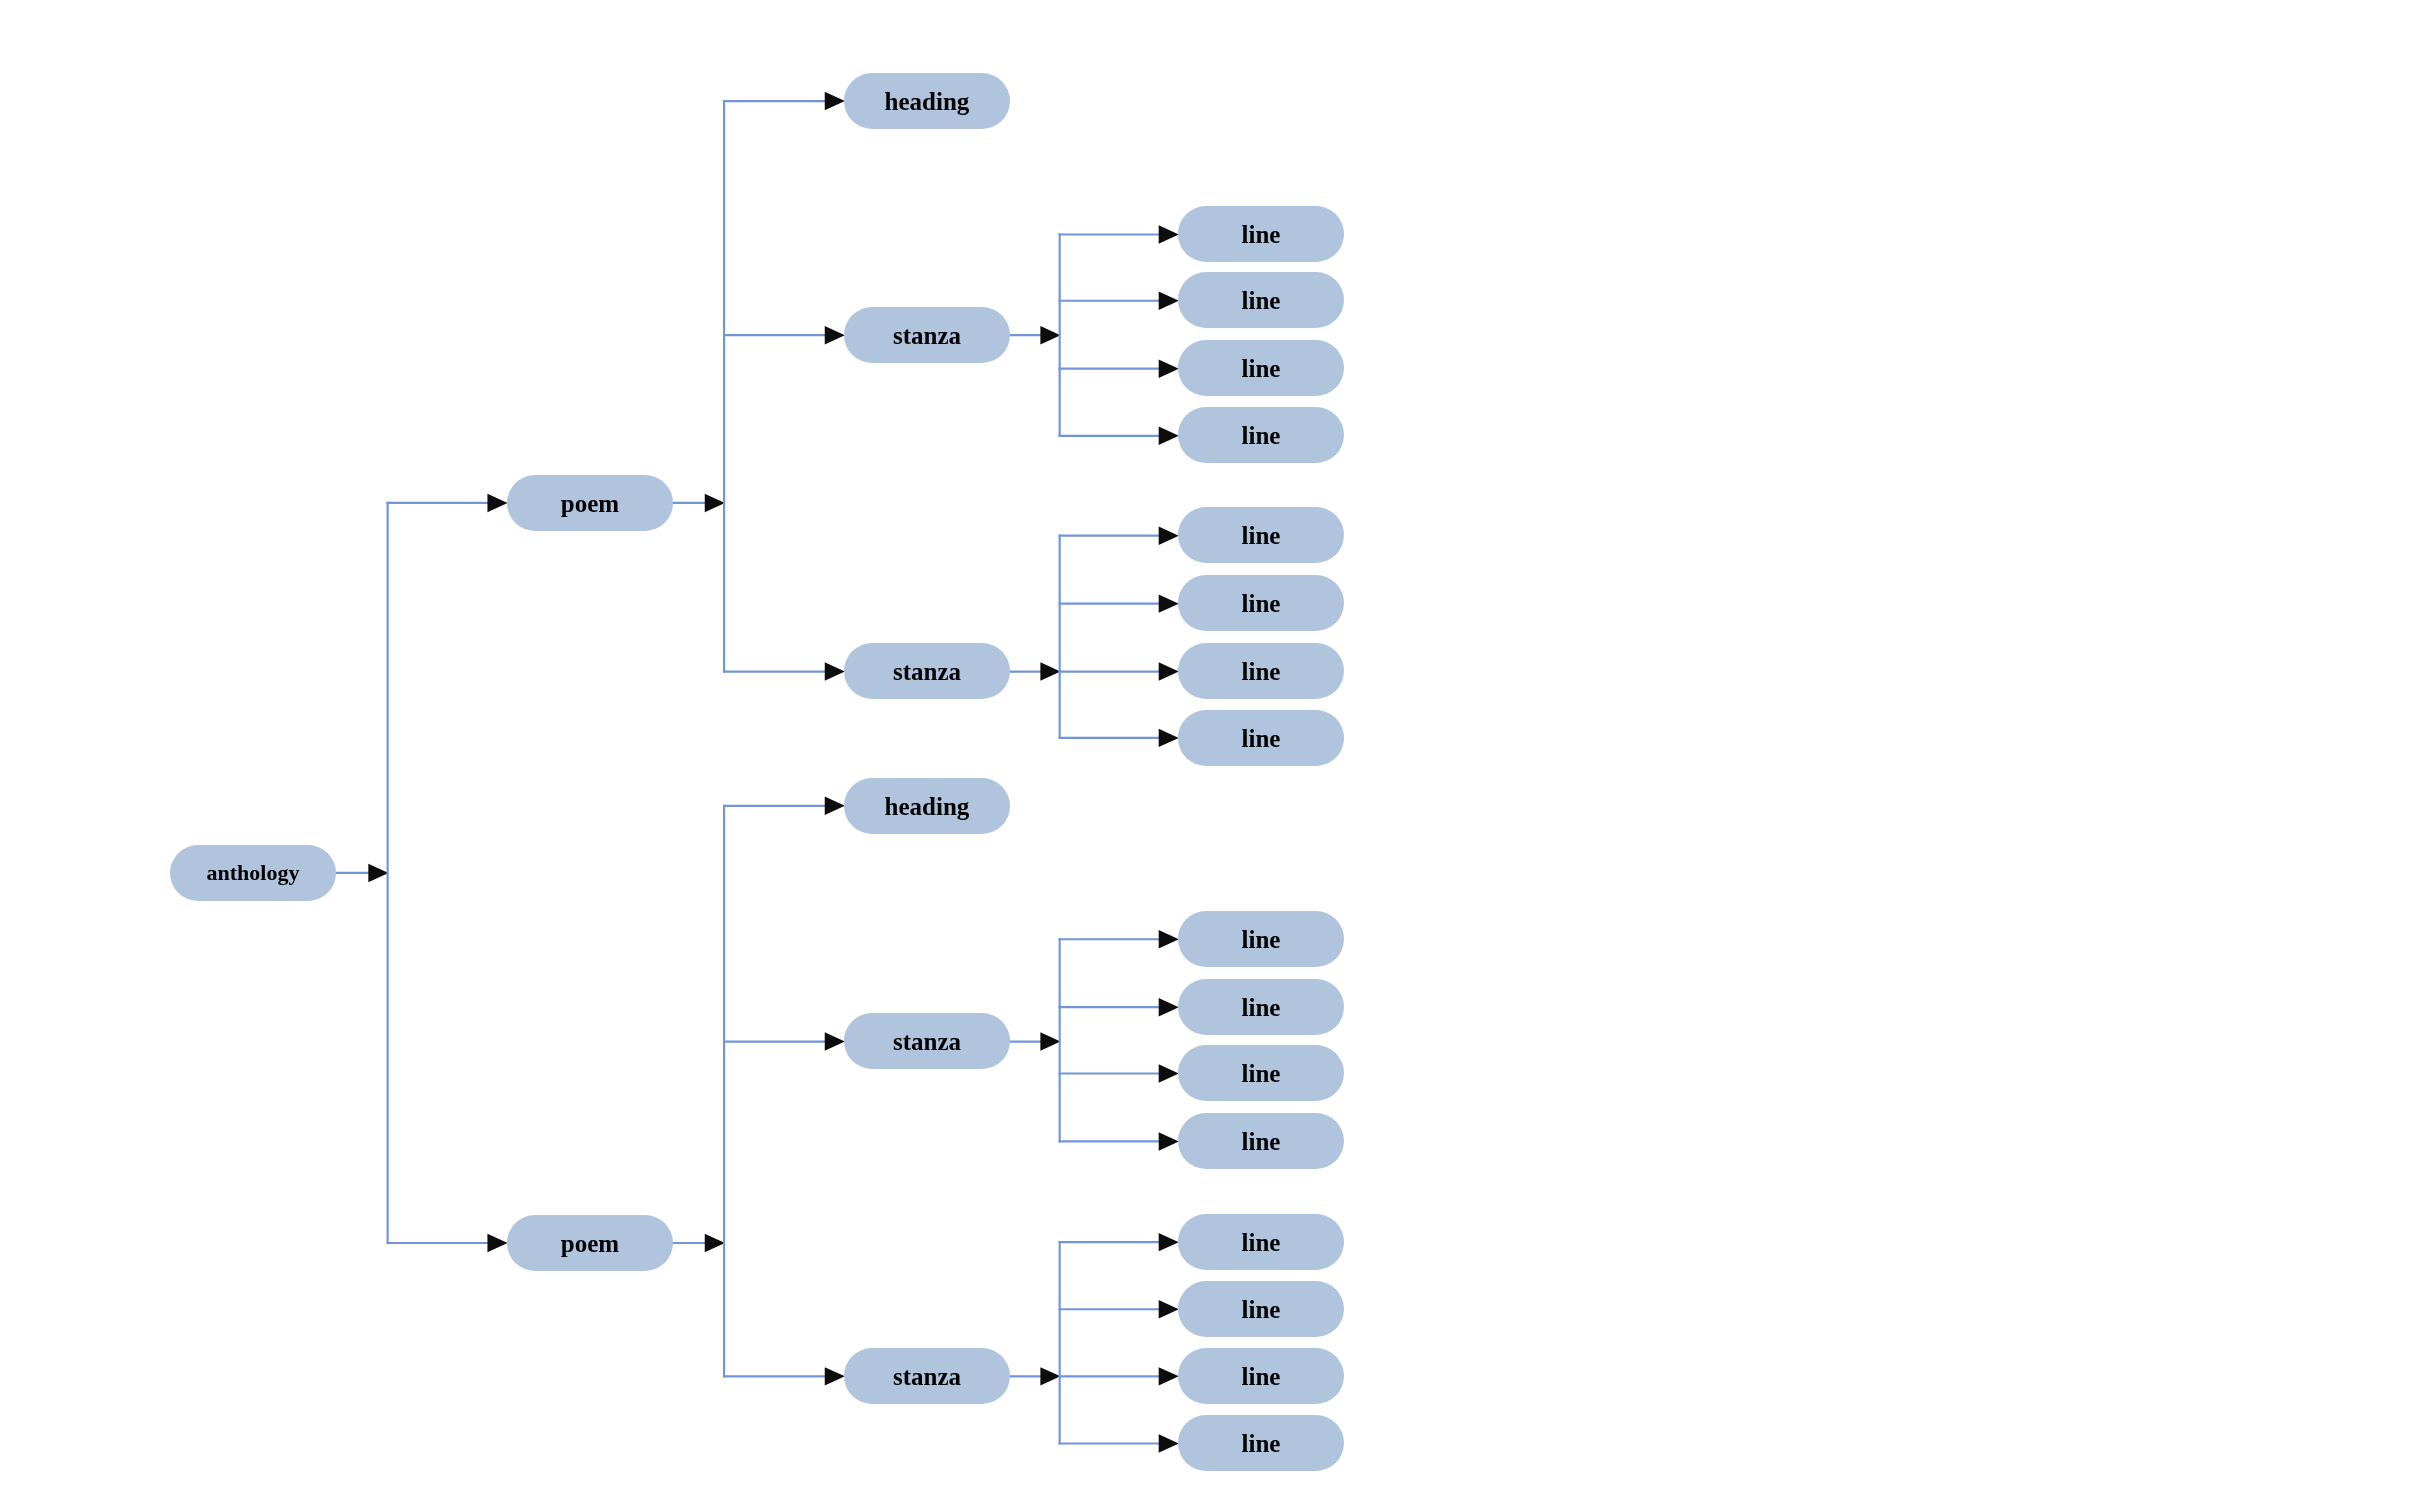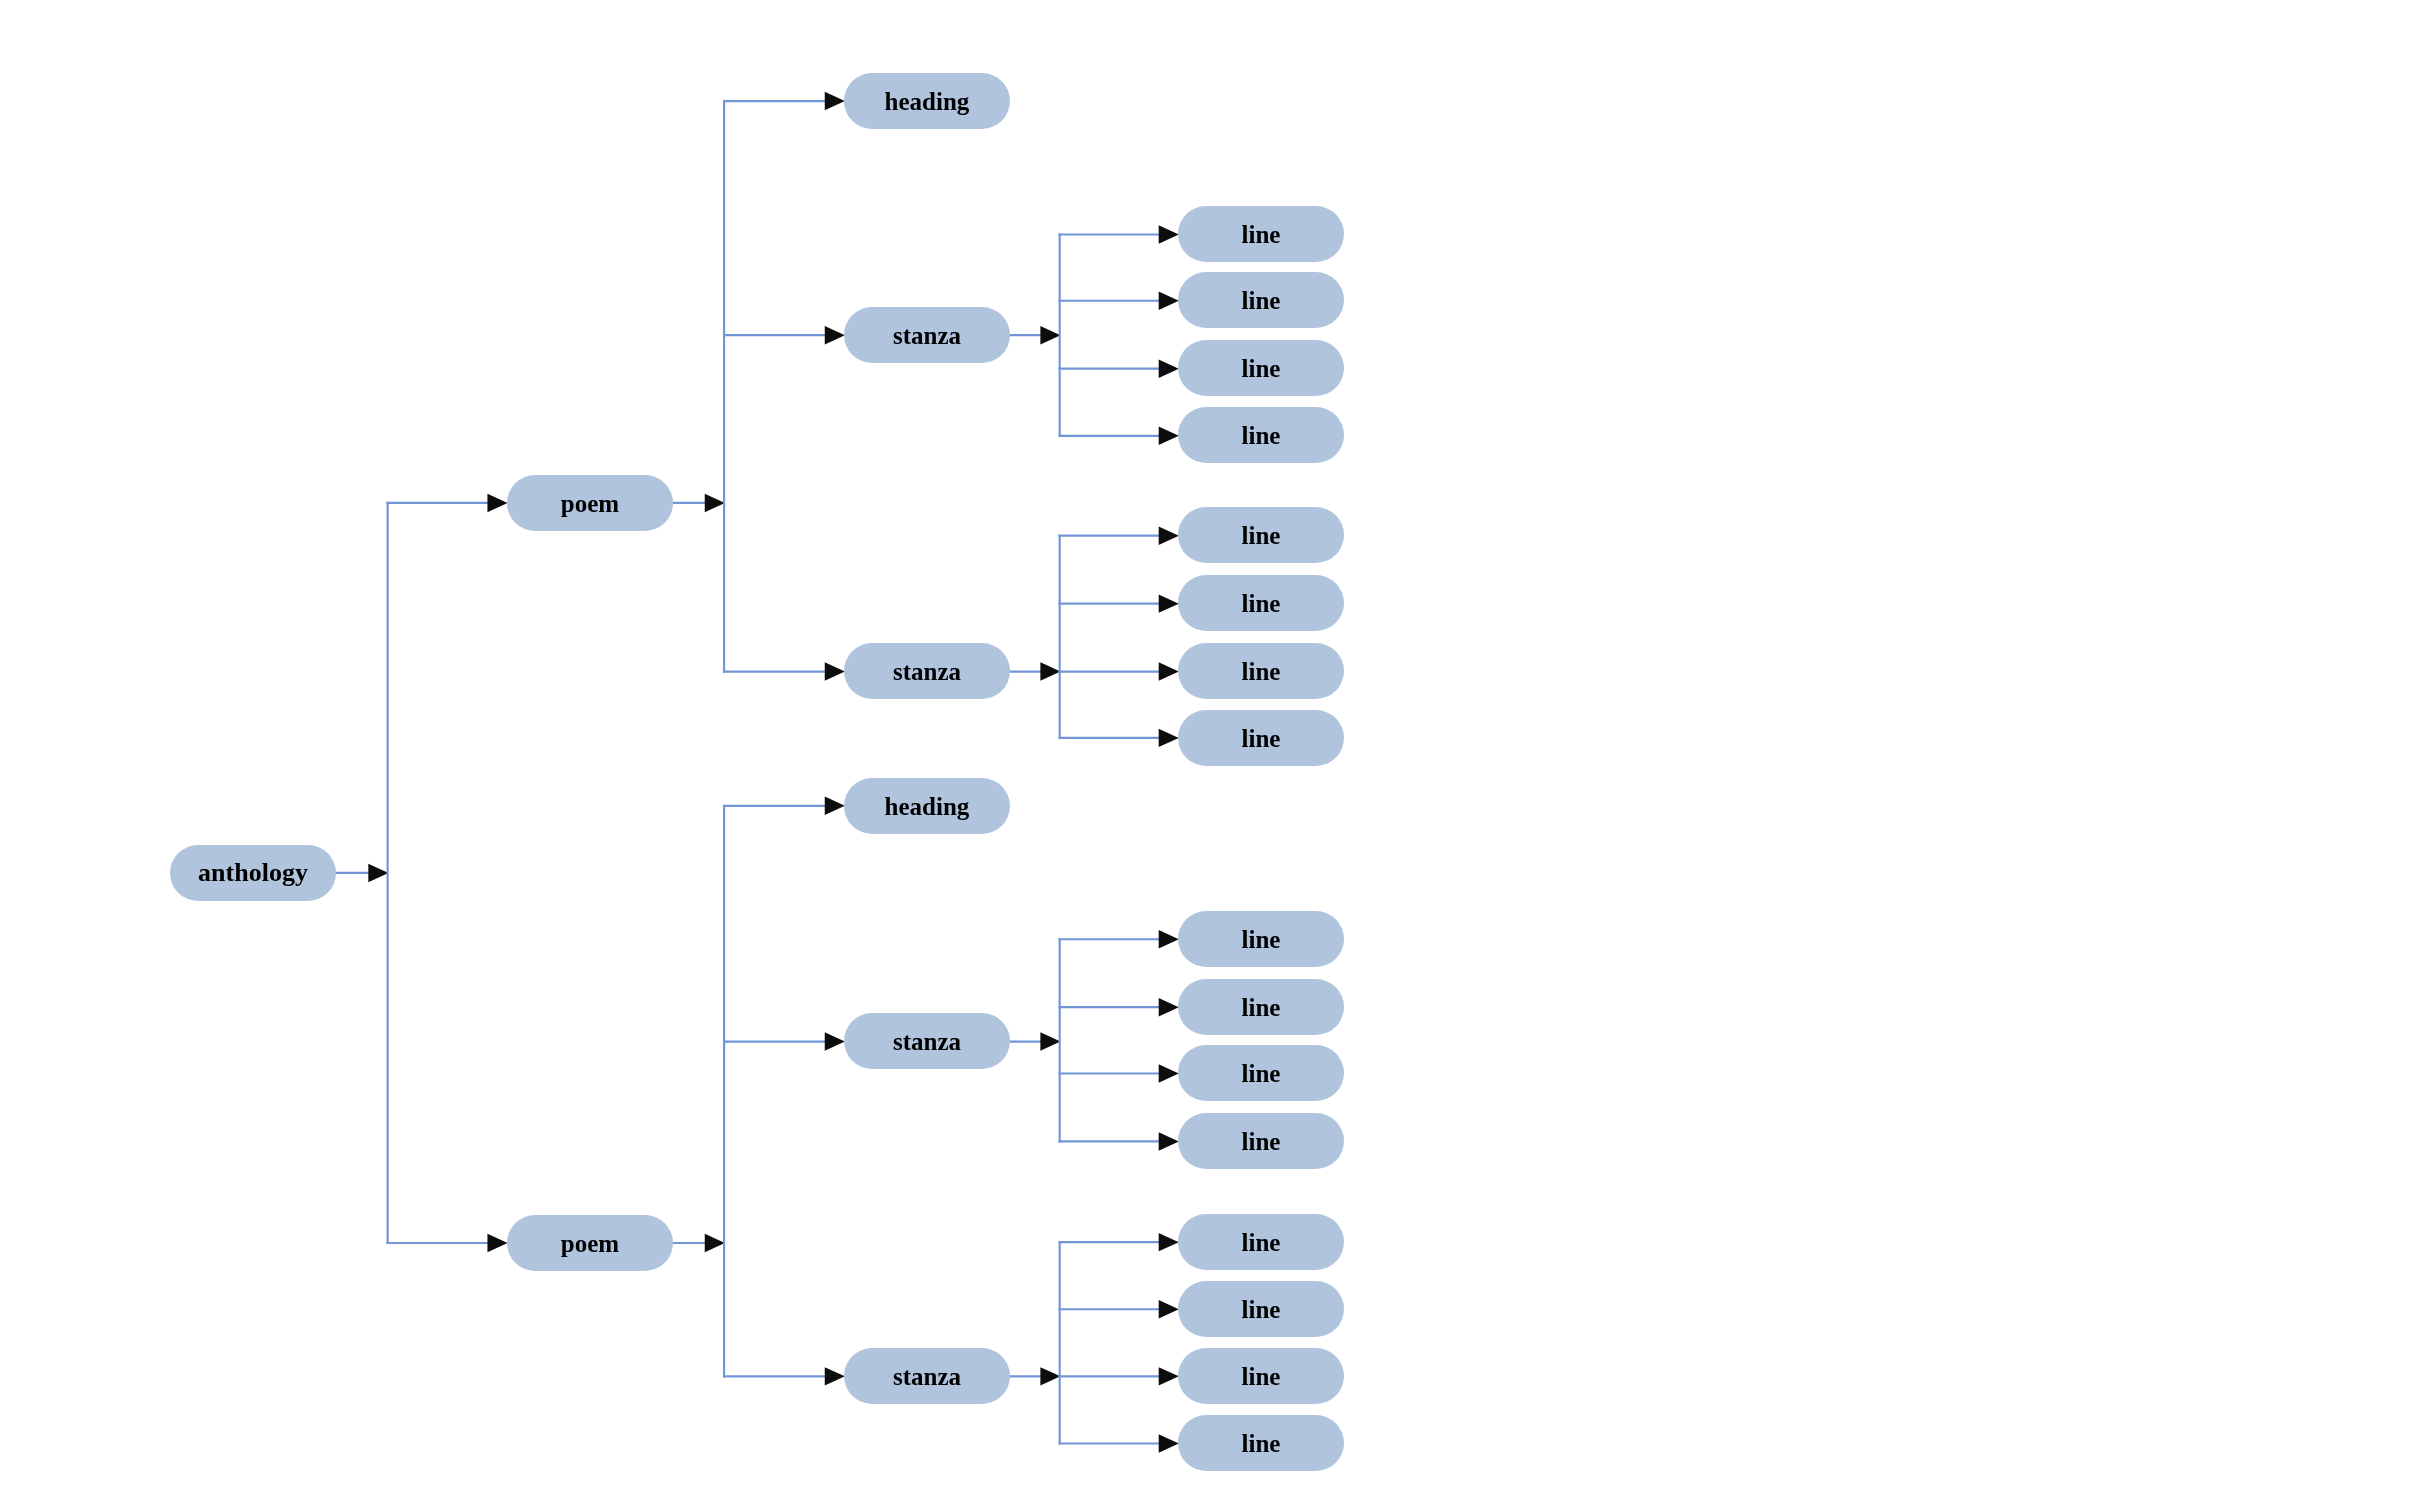--- a/index.html
+++ b/index.html
@@ -109,21 +109,21 @@
       <line x1="1263" y1="1480" x2="1384" y2="1480" stroke="#7295d8" stroke-width="2.6" stroke-linecap="square"></line>
       <polygon points="1405,1480 1381,1469 1381,1491" fill="#0d0d0d"></polygon>
       <line x1="1263" y1="1560" x2="1384" y2="1560" stroke="#7295d8" stroke-width="2.6" stroke-linecap="square"></line>
       <polygon points="1405,1560 1381,1549 1381,1571" fill="#0d0d0d"></polygon>
       <line x1="1263" y1="1640" x2="1384" y2="1640" stroke="#7295d8" stroke-width="2.6" stroke-linecap="square"></line>
       <polygon points="1405,1640 1381,1629 1381,1651" fill="#0d0d0d"></polygon>
       <line x1="1263" y1="1720" x2="1384" y2="1720" stroke="#7295d8" stroke-width="2.6" stroke-linecap="square"></line>
       <polygon points="1405,1720 1381,1709 1381,1731" fill="#0d0d0d"></polygon>
     </svg>
   <div id="node-layer">
-      <div class="node" style="left: 170px; top: 845px; width: 166px; height: 56px; border-radius: 28px; background: rgb(176, 196, 222); color: rgb(0, 0, 0); font-size: 26px;">anthology</div>
+      <div class="node" style="left: 170px; top: 845px; width: 166px; height: 56px; border-radius: 28px; background: rgb(176, 196, 222); color: rgb(0, 0, 0); font-size: 22px;">anthology</div>
       <div class="node" style="left: 507px; top: 475px; width: 166px; height: 56px; border-radius: 28px; background: rgb(176, 196, 222); color: rgb(0, 0, 0); font-size: 25px;">poem</div>
       <div class="node" style="left: 507px; top: 1215px; width: 166px; height: 56px; border-radius: 28px; background: rgb(176, 196, 222); color: rgb(0, 0, 0); font-size: 25px;">poem</div>
       <div class="node" style="left: 844px; top: 73px; width: 166px; height: 56px; border-radius: 28px; background: rgb(176, 196, 222); color: rgb(0, 0, 0); font-size: 25px;">heading</div>
       <div class="node" style="left: 844px; top: 307px; width: 166px; height: 56px; border-radius: 28px; background: rgb(176, 196, 222); color: rgb(0, 0, 0); font-size: 25px;">stanza</div>
       <div class="node" style="left: 844px; top: 643px; width: 166px; height: 56px; border-radius: 28px; background: rgb(176, 196, 222); color: rgb(0, 0, 0); font-size: 25px;">stanza</div>
       <div class="node" style="left: 844px; top: 778px; width: 166px; height: 56px; border-radius: 28px; background: rgb(176, 196, 222); color: rgb(0, 0, 0); font-size: 25px;">heading</div>
       <div class="node" style="left: 844px; top: 1013px; width: 166px; height: 56px; border-radius: 28px; background: rgb(176, 196, 222); color: rgb(0, 0, 0); font-size: 25px;">stanza</div>
       <div class="node" style="left: 844px; top: 1348px; width: 166px; height: 56px; border-radius: 28px; background: rgb(176, 196, 222); color: rgb(0, 0, 0); font-size: 25px;">stanza</div>
       <div class="node" style="left: 1178px; top: 206px; width: 166px; height: 56px; border-radius: 28px; background: rgb(176, 196, 222); color: rgb(0, 0, 0); font-size: 25px;">line</div>
       <div class="node" style="left: 1178px; top: 272px; width: 166px; height: 56px; border-radius: 28px; background: rgb(176, 196, 222); color: rgb(0, 0, 0); font-size: 25px;">line</div>

